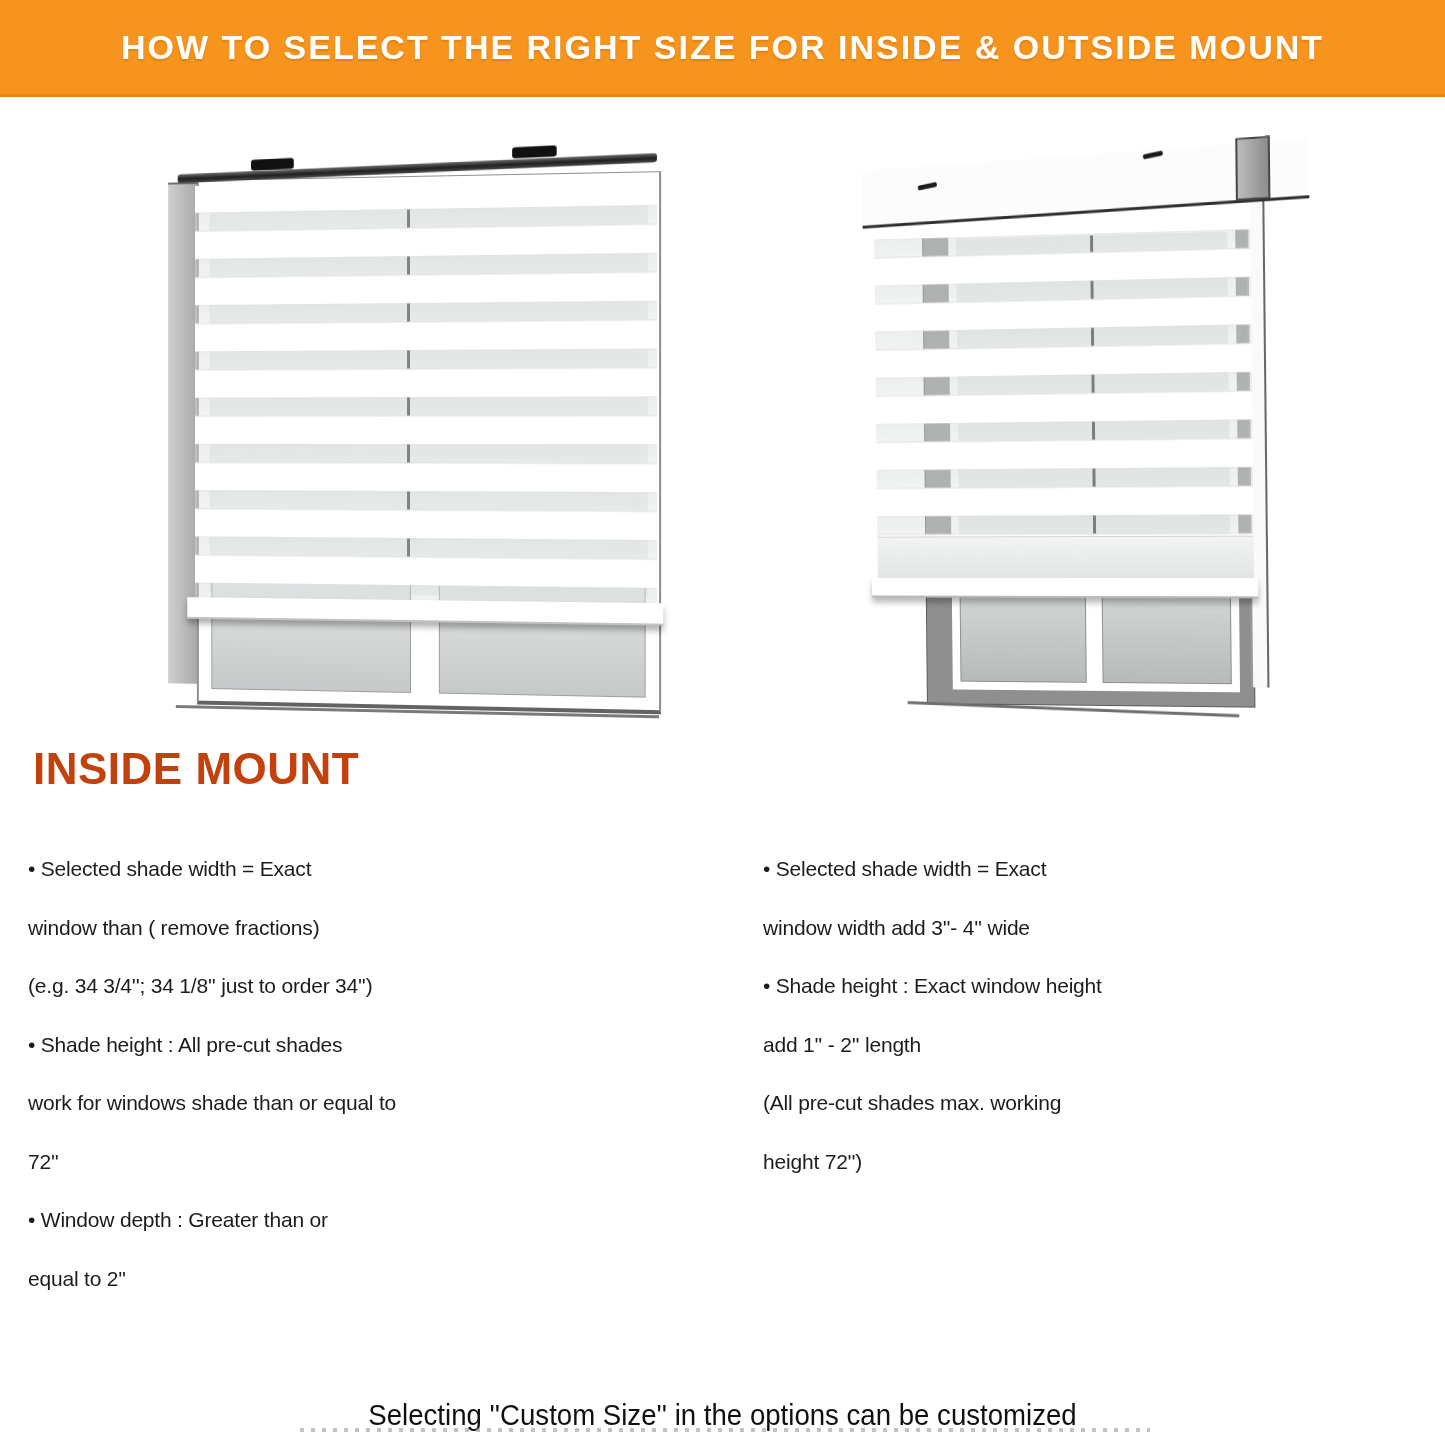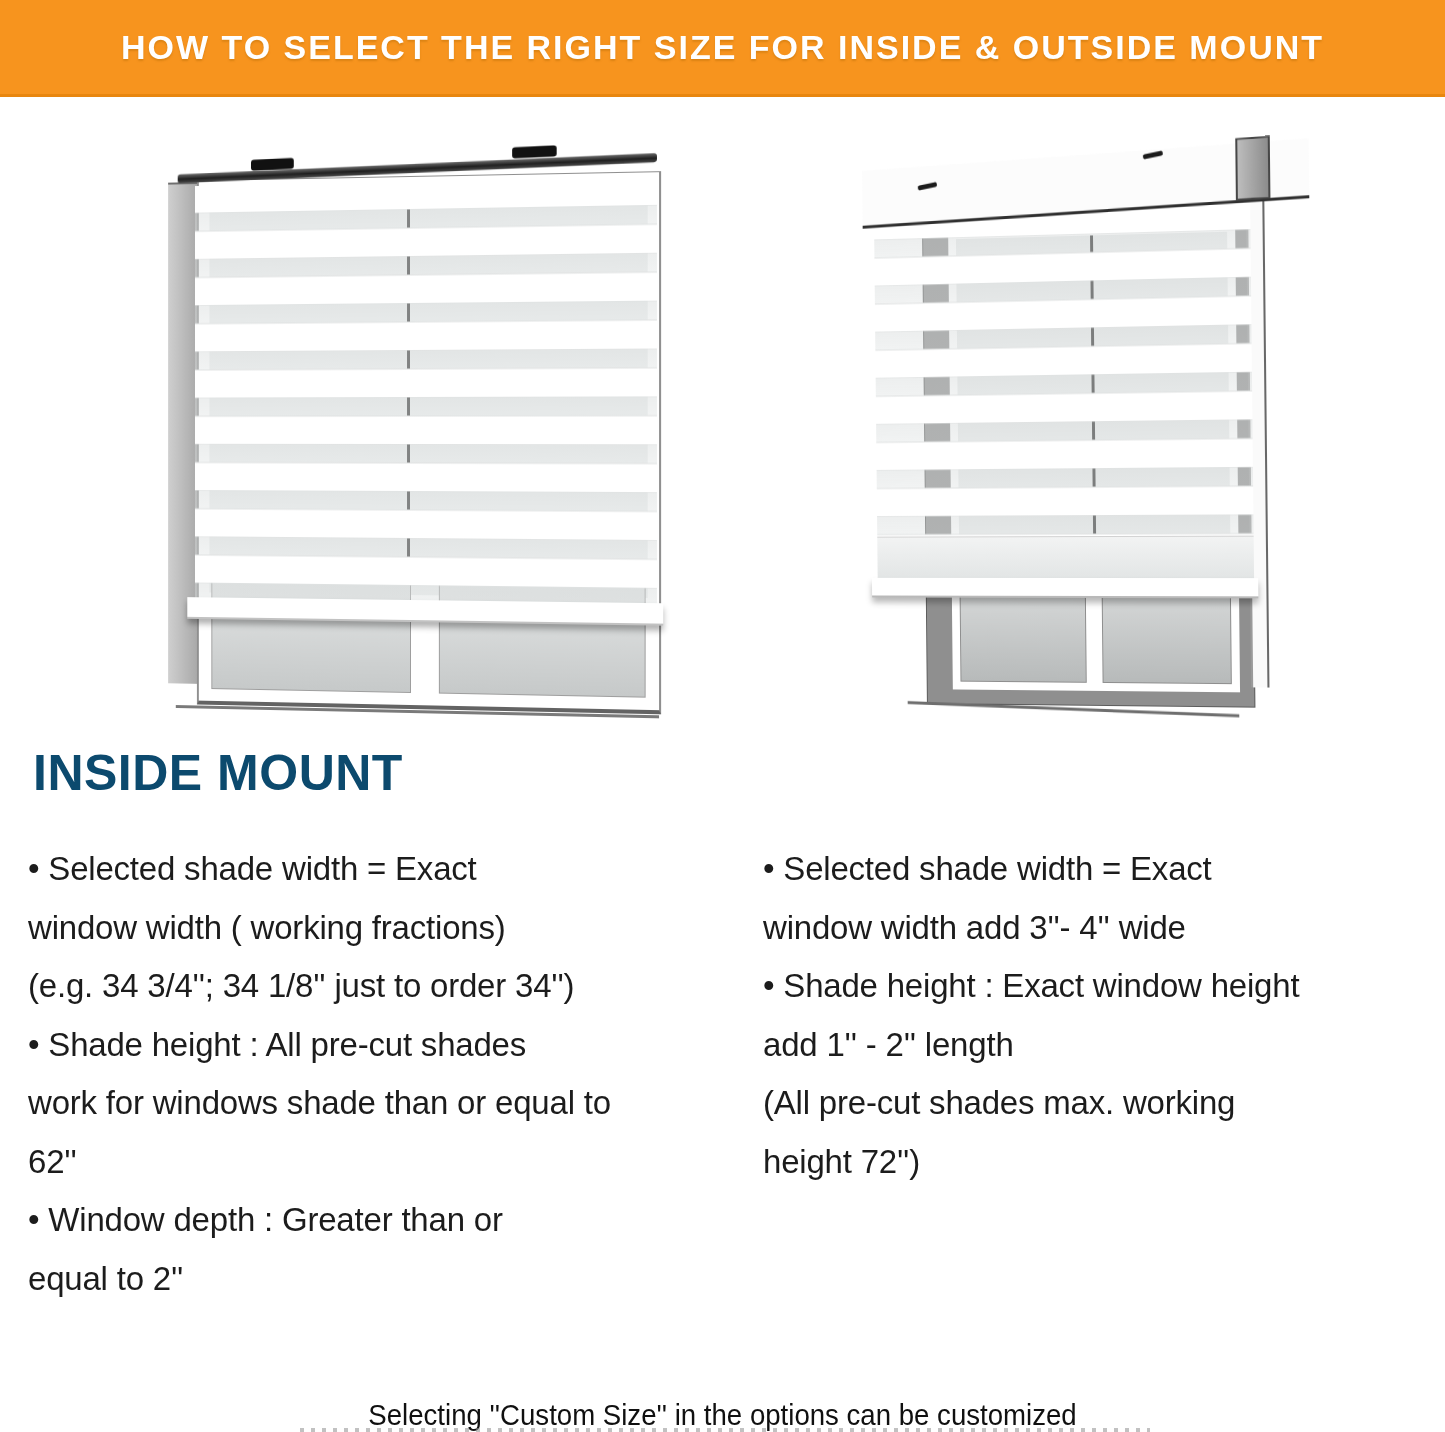--- a/index.html
+++ b/index.html
@@ -61,24 +61,24 @@
            background:linear-gradient(180deg,#d9dbdb,#b7baba);}
   .ol-glass.l{left:8px;} .ol-glass.r{right:8px;}
   .ol-shade{position:absolute;left:14px;top:64px;width:382px;height:330px;}
   .ol-lower{position:absolute;left:14px;top:394px;width:382px;height:42px;border-top:1px solid #d2d2d2;
            background:linear-gradient(180deg,#f2f3f3,#e2e5e5);}
   .ol-hembar{position:absolute;left:8px;top:436px;width:392px;height:18px;background:#ffffff;
            border-bottom:2px solid #b9b9b9;box-shadow:0 5px 6px rgba(0,0,0,0.28);}
   .ol-sill{position:absolute;left:44px;top:566px;width:336px;height:3px;background:#6e6e6e;transform:skewY(1.6deg);}
 
   
-  .heading{position:absolute;top:744px;margin:0;font-size:50px;font-weight:bold;color:#0c4a6e;
+  .heading{position:absolute;top:744px;margin:0;font-size:44px;font-weight:bold;color:#c2410c;
            letter-spacing:0.5px;white-space:nowrap;}
   .heading.inside{left:33px;} .heading.outside{left:787px;}
-  .bullets{position:absolute;top:840px;width:690px;font-size:33px;line-height:58.5px;color:#1c1c1c;
+  .bullets{position:absolute;top:840px;width:690px;font-size:21px;line-height:58.5px;color:#1c1c1c;
            letter-spacing:-0.2px;}
   .bullets.left{left:28px;} .bullets.right{left:763px;}
   .line{white-space:nowrap;}
 
   
   .footer-note{position:absolute;left:0;top:1398px;width:1445px;text-align:center;font-size:30px;
            color:#101010;transform:scaleX(0.92);white-space:nowrap;}
   .cutoff-strip{position:absolute;left:300px;top:1428px;width:850px;height:4px;opacity:0.55;
            background:repeating-linear-gradient(90deg,#8f8f8f 0 4px,transparent 4px 11px);}
 </style>
@@ -128,25 +128,25 @@
       <div class="ol-screw s2"></div>
       <div class="ol-bracket"></div>
       <div class="ol-sill"></div>
     </div>
   </div>
 
   <h2 class="heading inside">INSIDE MOUNT</h2>
 
   <div class="bullets left">
     <div class="line">• Selected shade width = Exact</div>
-    <div class="line">window width ( working fractions)</div>
+    <div class="line">window than ( remove fractions)</div>
     <div class="line">(e.g. 34 3/4''; 34 1/8'' just to order 34'')</div>
     <div class="line">• Shade height : All pre-cut shades</div>
     <div class="line">work for windows shade than or equal to</div>
-    <div class="line">62''</div>
+    <div class="line">72''</div>
     <div class="line">• Window depth : Greater than or</div>
     <div class="line">equal to 2''</div>
   </div>
 
   <div class="bullets right">
     <div class="line">• Selected shade width = Exact</div>
     <div class="line">window width add 3''- 4'' wide</div>
     <div class="line">• Shade height : Exact window height</div>
     <div class="line">add 1'' - 2'' length</div>
     <div class="line">(All pre-cut shades max. working</div>

